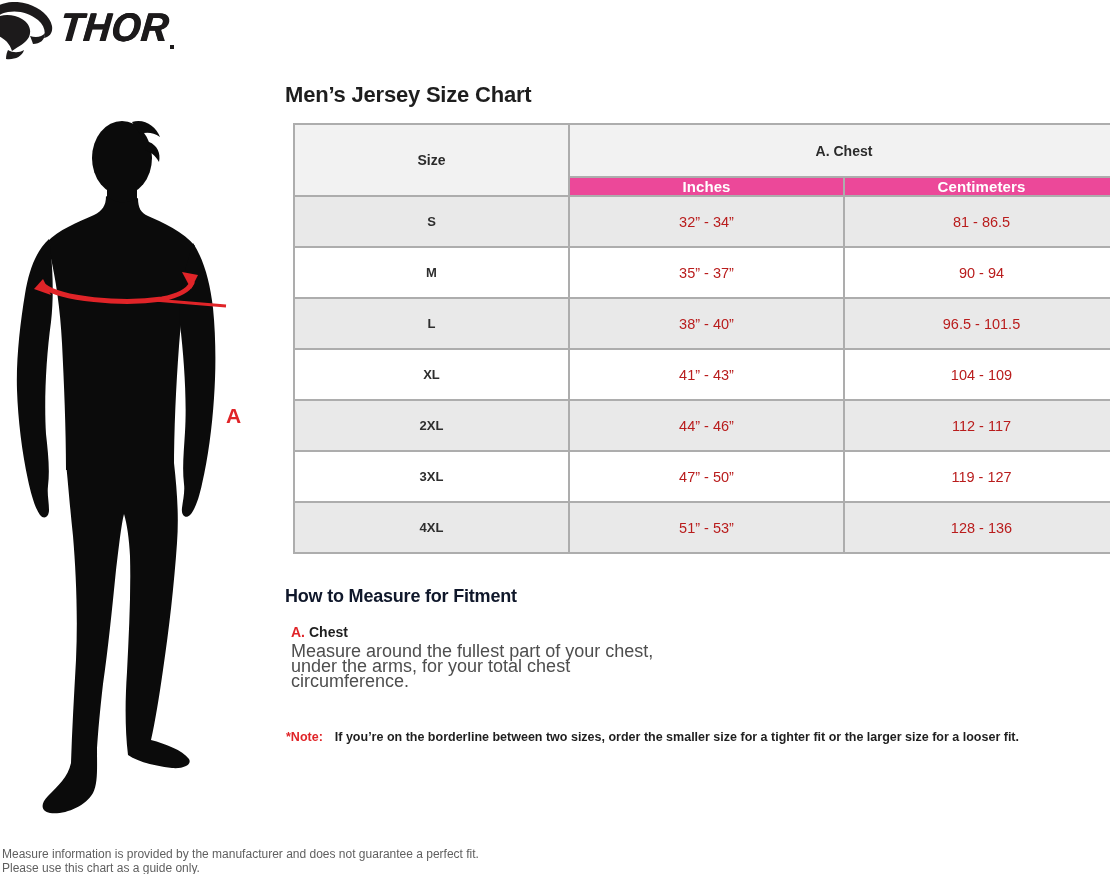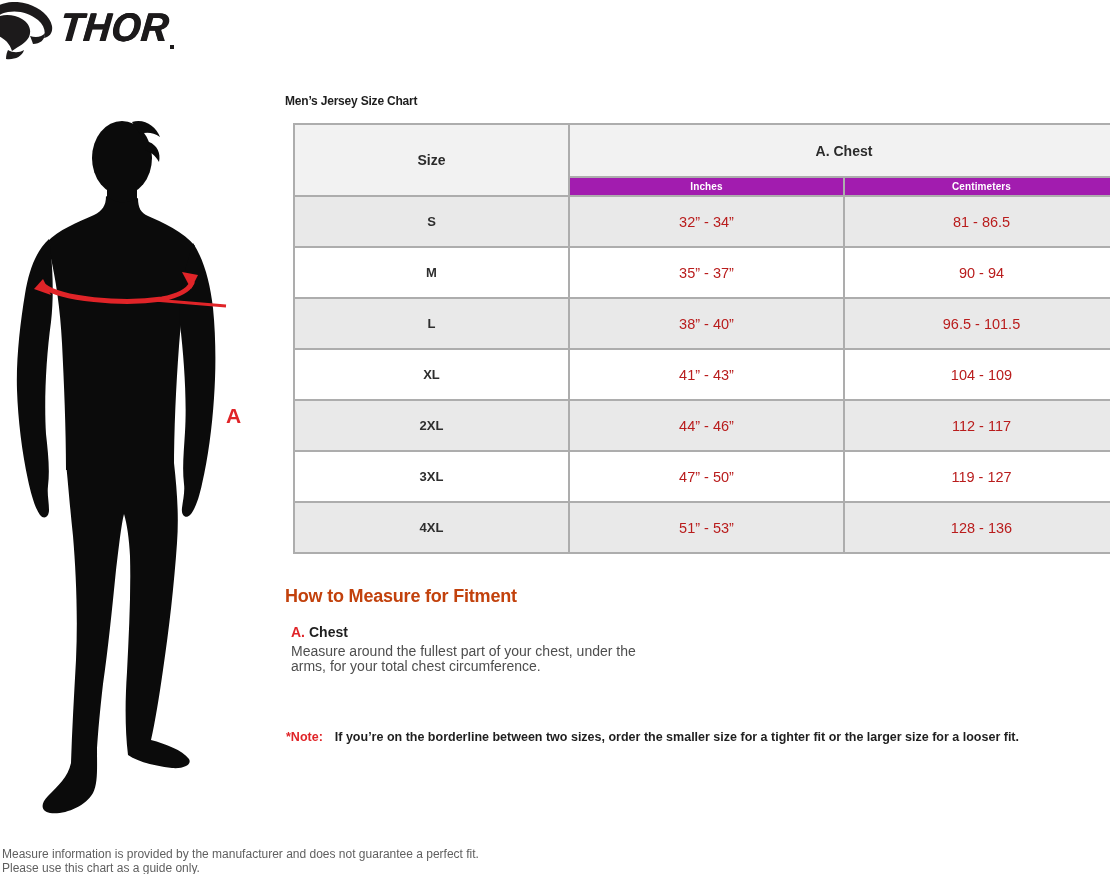--- a/index.html
+++ b/index.html
@@ -27,48 +27,48 @@
 
   
   .figure-wrap { position:absolute; left:2px; top:118px; width:258px; height:702px; }
   .figure-label {
     position:absolute; left:224px; top:286px;
     font-size:21px; font-weight:bold; color:#e02428;
   }
 
   
   .chart-title {
-    position:absolute; left:285px; top:94px;
-    font-size:12px; font-weight:bold; color:#1e1e1e; letter-spacing:-0.2px;
+    position:absolute; left:285px; top:82px;
+    font-size:22px; font-weight:bold; color:#1e1e1e; letter-spacing:-0.2px;
   }
   .measure-heading {
     position:absolute; left:285px; top:586px;
-    font-size:18px; font-weight:bold; color:#c2410c; letter-spacing:-0.2px;
+    font-size:18px; font-weight:bold; color:#0f172a; letter-spacing:-0.2px;
   }
 
   
   .size-table-wrap { position:absolute; left:285px; top:123px; width:825px;margin-left:8px; }
   table.size-table { width:825px; border-collapse:collapse; table-layout:fixed; }
   table.size-table td, table.size-table th { border:2px solid #adadad; text-align:center; }
   th.h-size   { background:#f2f2f2; font-size:14px; font-weight:bold; color:#2b2b2b; }
   th.h-group  { background:#f2f2f2; font-size:14px; font-weight:bold; color:#2b2b2b; height:53px; }
-  th.h-unit   { background:#a21caf; color:#fff; font-size:10px; font-weight:bold; height:19px; letter-spacing:0.1px; }
+  th.h-unit   { background:#ec4899; color:#fff; font-size:15px; font-weight:bold; height:19px; letter-spacing:0.1px; }
   td.c-size   { font-size:13px; font-weight:bold; color:#2e2e2e; }
   td.c-val    { font-size:14.5px; color:#b91c1c; }
   tr.r-data   { height:51px; }
   tr.r-alt td { background:#e9e9e9; }
   tr.r-plain td { background:#ffffff; }
 
   
   .measure-item { position:absolute; left:291px; top:624px; width:400px; }
   .measure-item .item-title { font-size:14px; font-weight:bold; color:#1e1e1e; }
   .measure-item .item-title .a-key { color:#e02428; margin-right:4px; }
   .measure-item .item-desc {
     margin-top:4px; width:380px;
-    font-size:14px; line-height:15px; color:#4e4e4e;
+    font-size:18px; line-height:15px; color:#4e4e4e;
   }
 
   
   .note-row { position:absolute; left:286px; top:722px; display:flex; gap:12px;margin-top:8px; }
   .note-label { font-size:12.5px; font-weight:bold; color:#e02428; }
   .note-text  { font-size:12.5px; font-weight:bold; color:#1f1f1f; }
 
   
   .footer { position:absolute; left:2px; top:847px; font-size:12px; line-height:14px; color:#5f5f5f; }
 </style>

